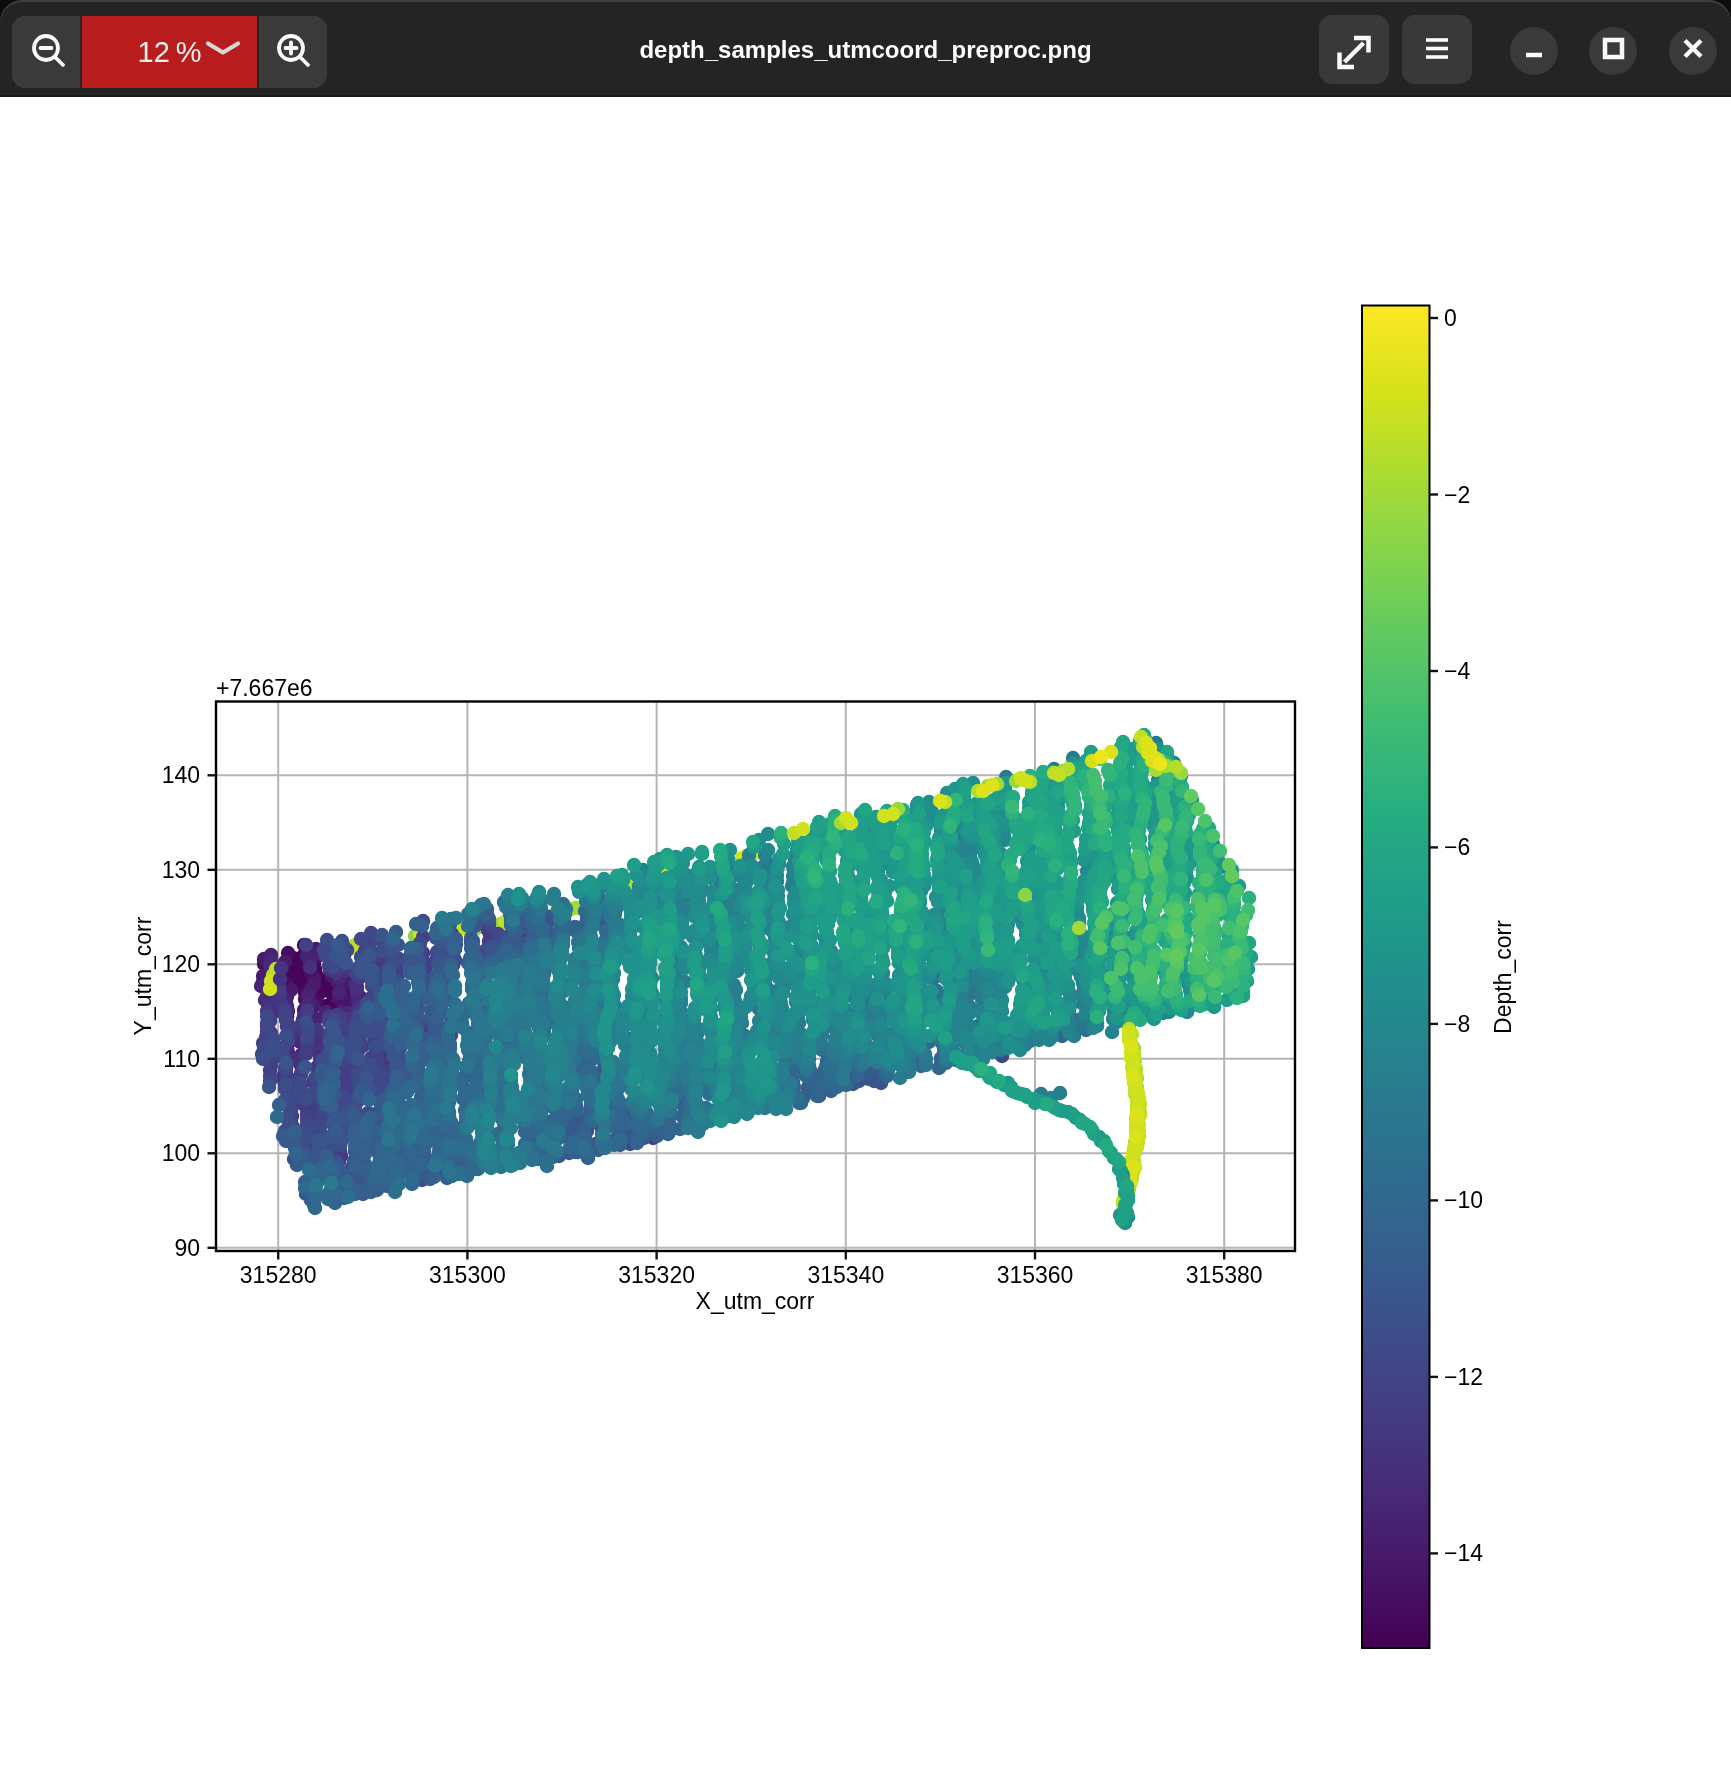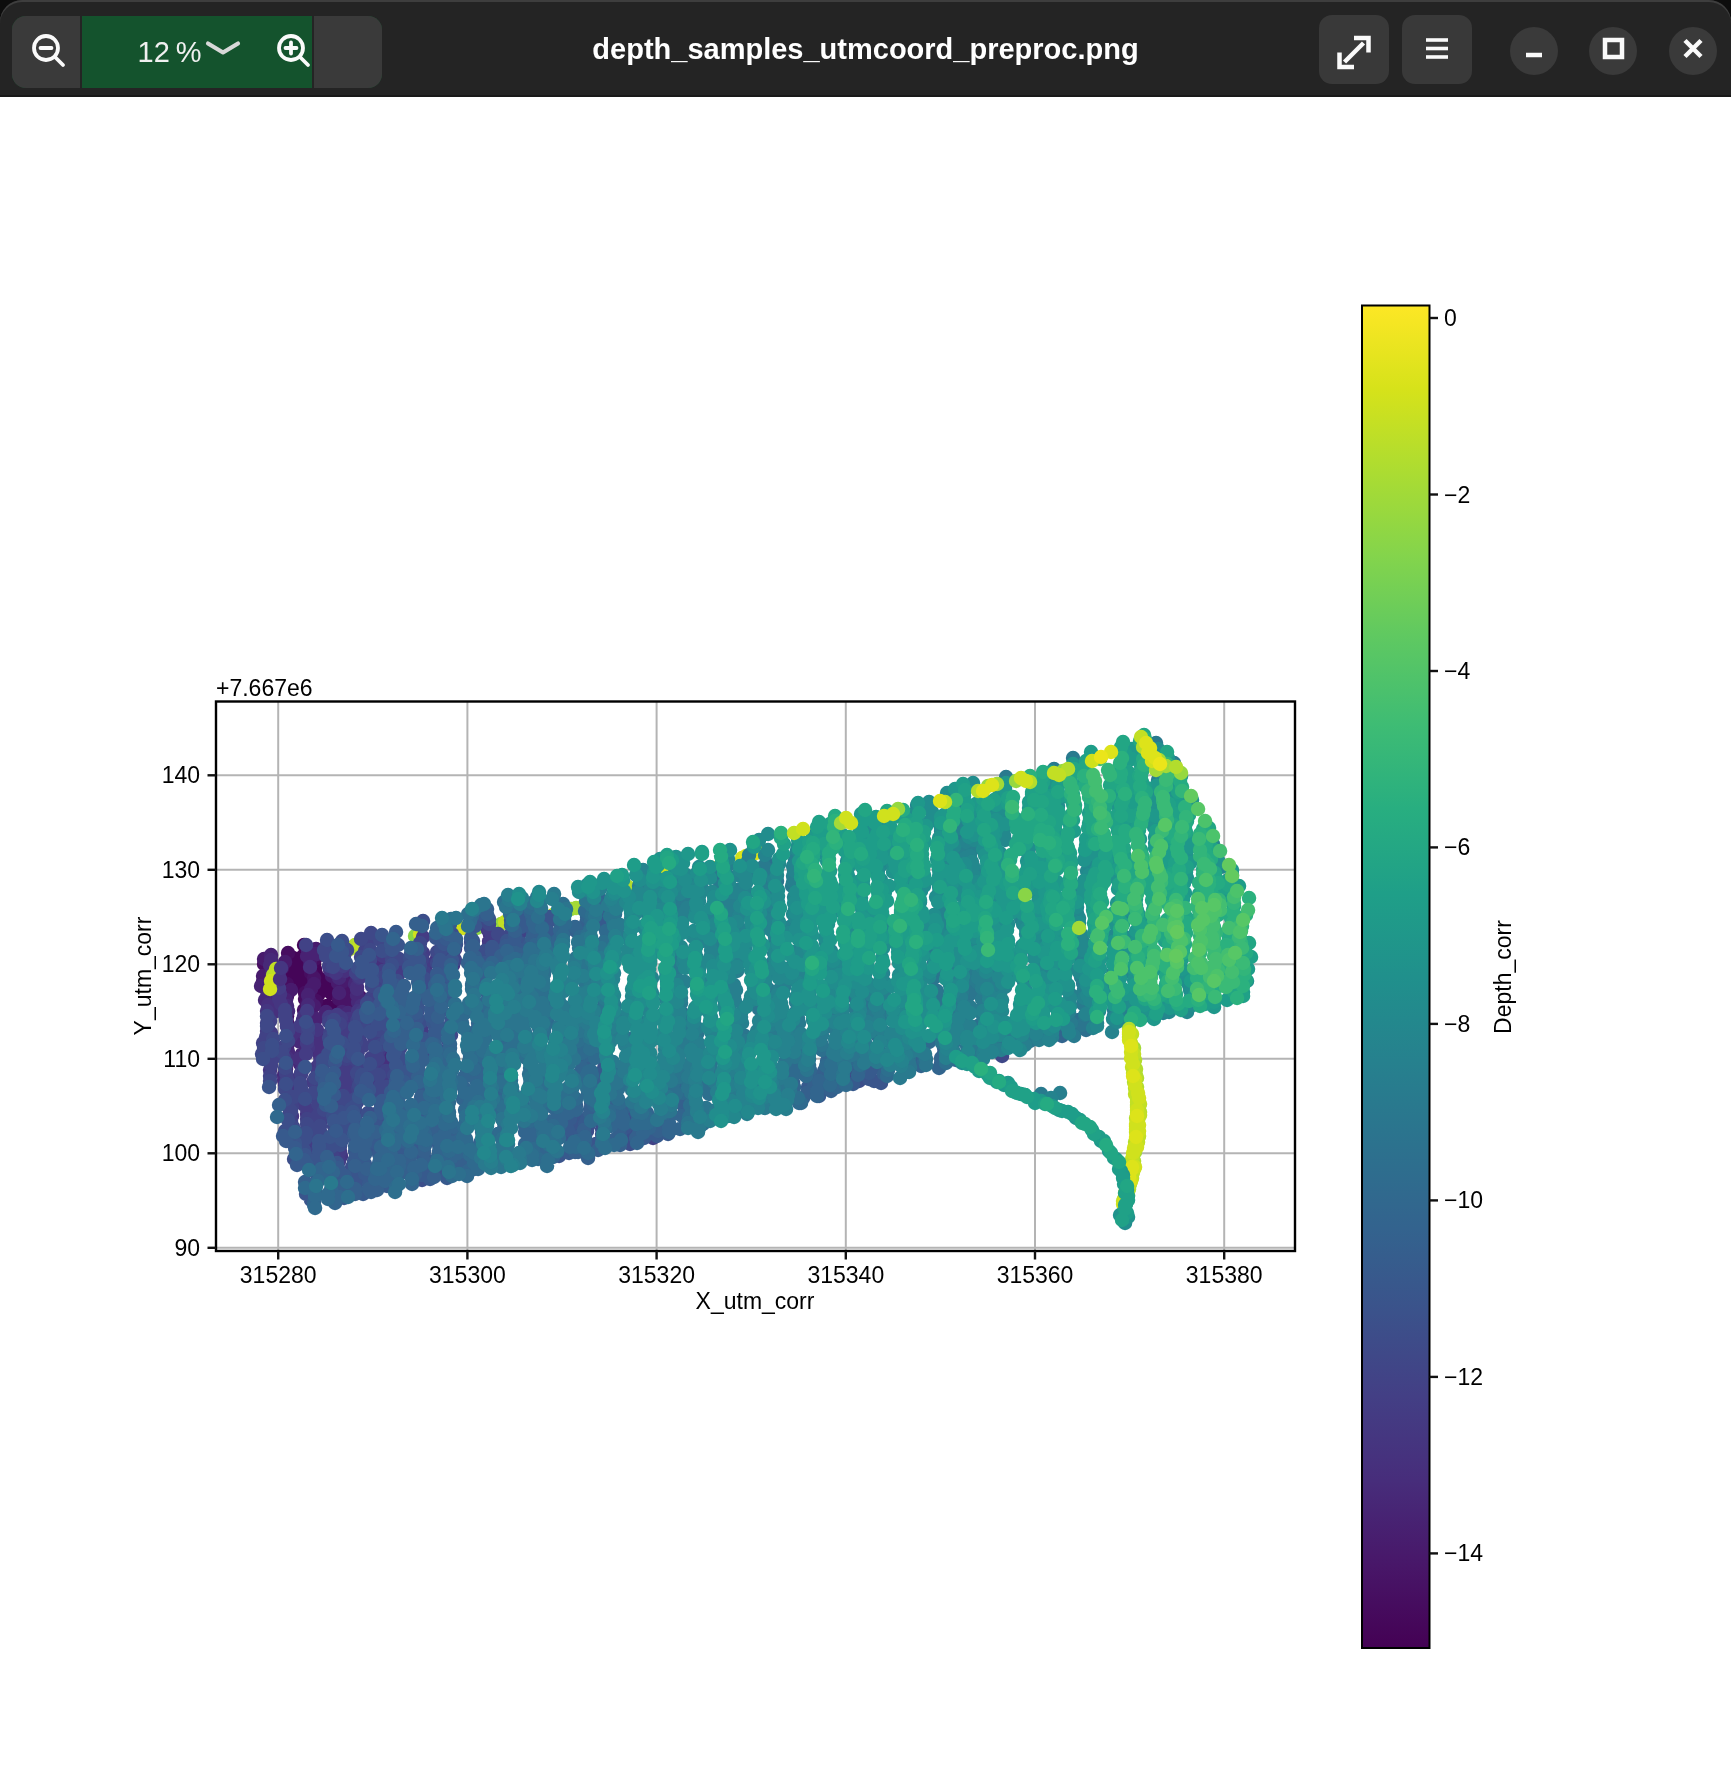--- a/index.html
+++ b/index.html
@@ -1,24 +1,24 @@
 <!DOCTYPE html>
 <html><head><meta charset="utf-8"><style>
 html,body{margin:0;padding:0;width:1731px;height:1765px;background:#fff;overflow:hidden}
 body{font-family:"Liberation Sans",sans-serif}
 #top{position:absolute;left:0;top:0;width:1731px;height:97px;background:#0d0d0d}
 #bar{position:absolute;left:0;top:0;width:1731px;height:97px;background:#242424;border-radius:22px 22px 0 0;box-shadow:inset 0 2px 0 #3e3e3e,inset 0 -2px 0 #191919}
 .grp{position:absolute;top:16px;height:72px;background:#3a3a3a;border-radius:14px}
-#zoomgrp{left:12px;width:370px;background:#14532d}
+#zoomgrp{left:12px;width:315px;background:#b91c1c}
 #zo{position:absolute;left:0;top:0;width:68px;height:72px;background:#3a3a3a;border-radius:14px 0 0 14px}
 #zi{position:absolute;right:0;top:0;width:68px;height:72px;background:#3a3a3a;border-radius:0 14px 14px 0}
 #zsep1{position:absolute;left:68px;top:0;width:2px;height:72px;background:#242424}
 #zsep2{position:absolute;right:68px;top:0;width:2px;height:72px;background:#242424}
 #pct{position:absolute;left:70px;top:0;width:175px;height:72px;line-height:72px;text-align:center;color:#f0f0f0;font-size:29px}
-#title{position:absolute;left:0;top:0;width:1731px;height:97px;line-height:99px;text-align:center;color:#ffffff;font-size:29px;font-weight:bold}
+#title{position:absolute;left:0;top:0;width:1731px;height:97px;line-height:99px;text-align:center;color:#ffffff;font-size:24px;font-weight:bold}
 .sqbtn{position:absolute;top:15px;width:70px;height:69px;background:#393939;border-radius:13px}
 .cbtn{position:absolute;top:27px;width:48px;height:48px;background:#3a3a3a;border-radius:50%}
 svg{position:absolute;left:0;top:0}
 .gr{stroke:#b4b4b4;stroke-width:2}
 .tk{stroke:#111;stroke-width:2.4}
 .tl{font-size:23px;fill:#000}
 .al{font-size:23px;fill:#000}
 </style></head>
 <body>
 <div id="top"></div>

